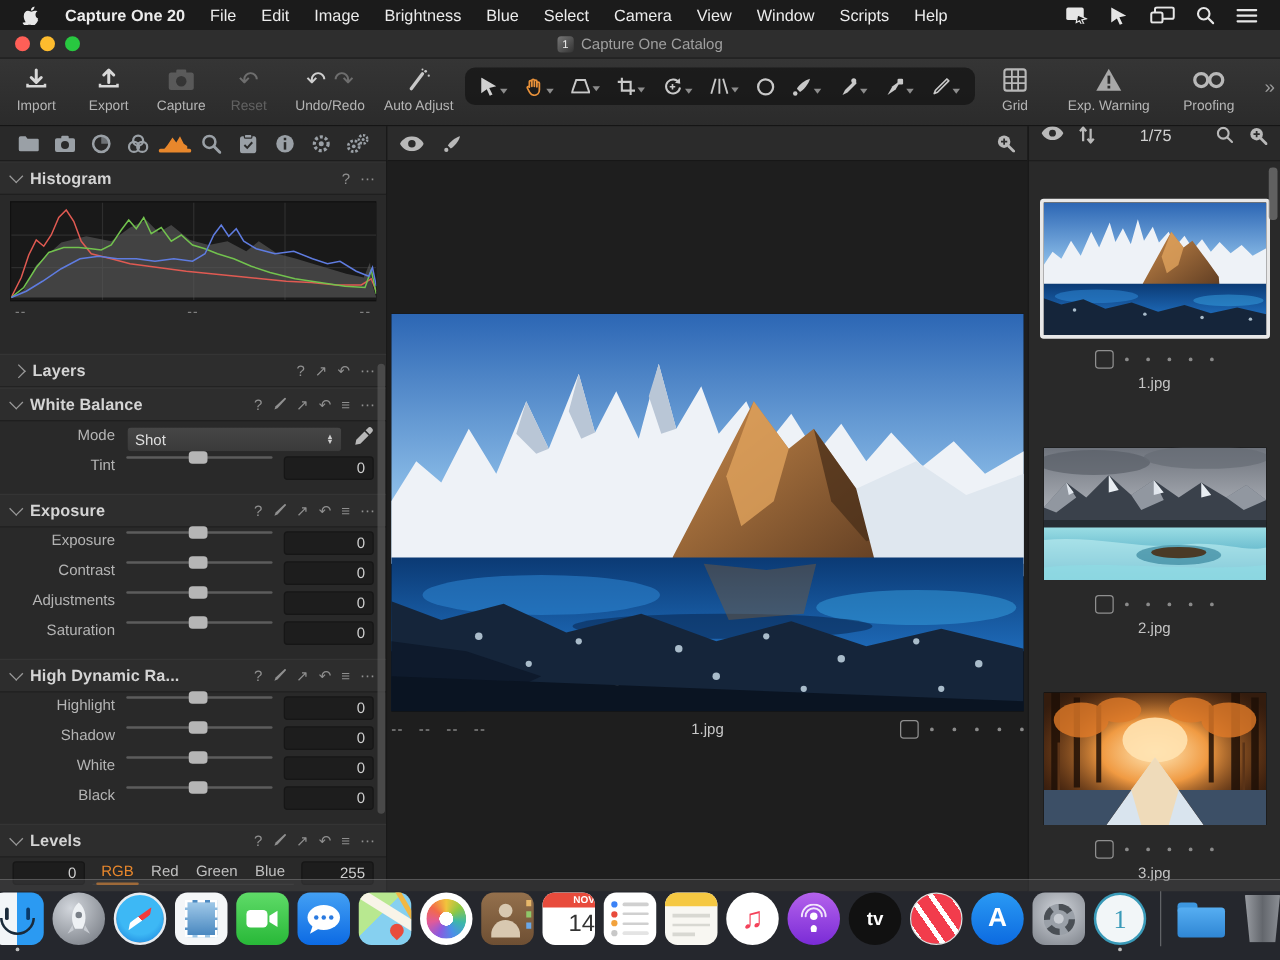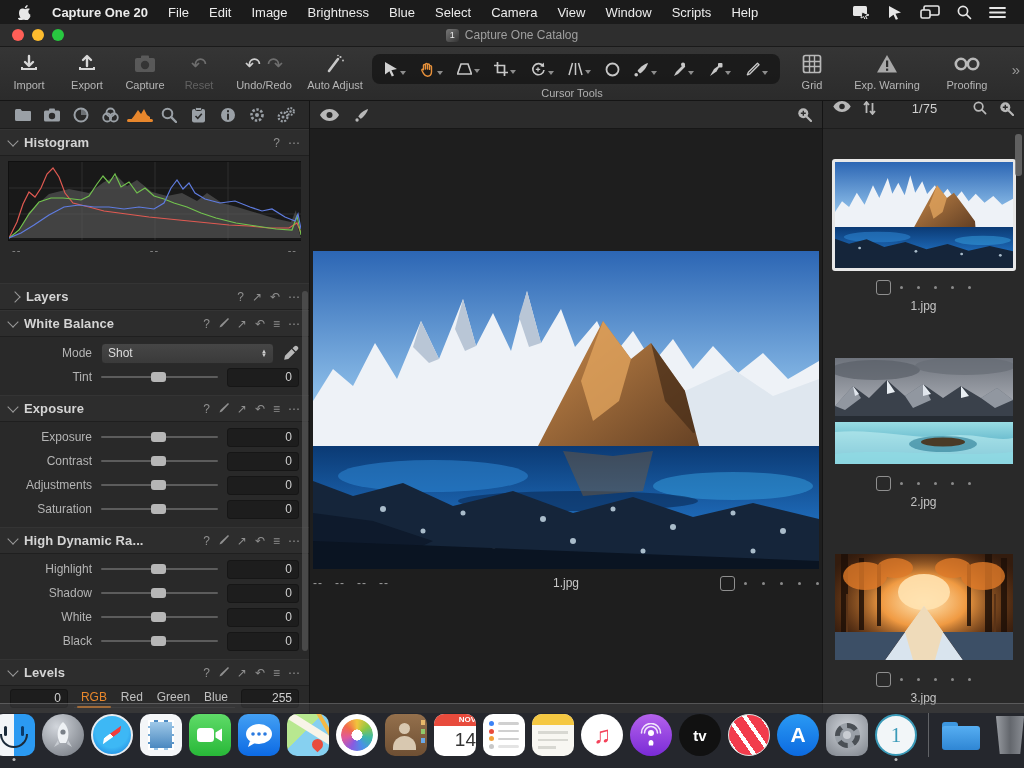--- a/index.html
+++ b/index.html
@@ -51,21 +51,21 @@
   .sec-h{height:25px;display:flex;align-items:center;padding:0 9px;gap:7px;
     background:#2d2d2d;border-top:1px solid #343434;border-bottom:1px solid #1f1f1f}
   .sec-title{color:#d4d4d4;font-size:13px;font-weight:bold;letter-spacing:.1px}
   .sec-icons{margin-left:auto;display:flex;align-items:center;gap:8px;color:#8f8f8f;font-size:12px}
   .chev{width:7px;height:7px;border-right:1.5px solid #9a9a9a;border-bottom:1.5px solid #9a9a9a;
     transform:rotate(45deg);margin-top:-3px;flex:none}
   .chev.closed{transform:rotate(-45deg);margin-top:0;margin-left:2px}
   .hist-box{margin:5px 8px 2px;background:#191919;border:1px solid #101010}
   .hist-labels{display:flex;justify-content:space-between;padding:1px 12px 4px;
     color:#8a8a8a;font-size:11px;letter-spacing:1px}
-  .srow{display:flex;align-items:center;height:24px;padding:0 10px 0 0;gap:9px}
+  .srow{display:flex;align-items:flex-start;height:24px;padding:0 10px 0 0;gap:9px}
   .slabel{width:92px;text-align:right;color:#b4b4b4;font-size:12px;flex:none}
   .track{flex:1;height:2px;background:#5c5c5c;border-radius:1px;position:relative}
   .sthumb{position:absolute;top:-4px;width:15px;height:10px;background:#b6b6b6;
     border-radius:3px;transform:translateX(-7px)}
   .vbox{width:58px;height:17px;background:#1d1d1d;border:1px solid #161616;border-radius:3px;
     color:#cfcfcf;font-size:12px;text-align:right;padding:0 6px;line-height:17px;flex:none}
   .wb-select{flex:1;height:19px;background:linear-gradient(#464646,#3a3a3a);border:1px solid #2a2a2a;
     border-radius:4px;display:flex;align-items:center;padding:0 6px;color:#dedede;font-size:12px}
   .updown{margin-left:auto;display:flex;flex-direction:column;line-height:4px;font-size:6px;color:#cfcfcf}
   .levels-row{display:flex;align-items:center;gap:6px;padding:3px 10px 0}
@@ -339,21 +339,20 @@
           </svg>
           <span class="dd"></span>
       </span>
       <span class="ctool">
         <svg width="15" height="15" viewBox="0 0 15 15">
             <path d="M12.5 1.2 L14 2.7 L5 11.8 L2.4 12.8 L3.4 10.2 Z" fill="none" stroke="#c8c8c8" stroke-width="1.4" stroke-linejoin="round"></path>
           </svg>
           <span class="dd"></span>
       </span>
     </div>
-    <div class="ctools-label">Cursor Tools</div>
 
     <div class="toolbar-right">
       <div class="tbtn" style="width:48px">
         <span class="ic">
           <svg width="20" height="20" viewBox="0 0 20 20">
               <rect x="1.5" y="1.5" width="17" height="17" rx="2" fill="none" stroke="#b8b8b8" stroke-width="1.7"></rect>
               <path d="M7.5 1.5v17M12.5 1.5v17M1.5 7.5h17M1.5 12.5h17" stroke="#b8b8b8" stroke-width="1.4"></path>
             </svg>
         </span>
           <span>Grid</span>

